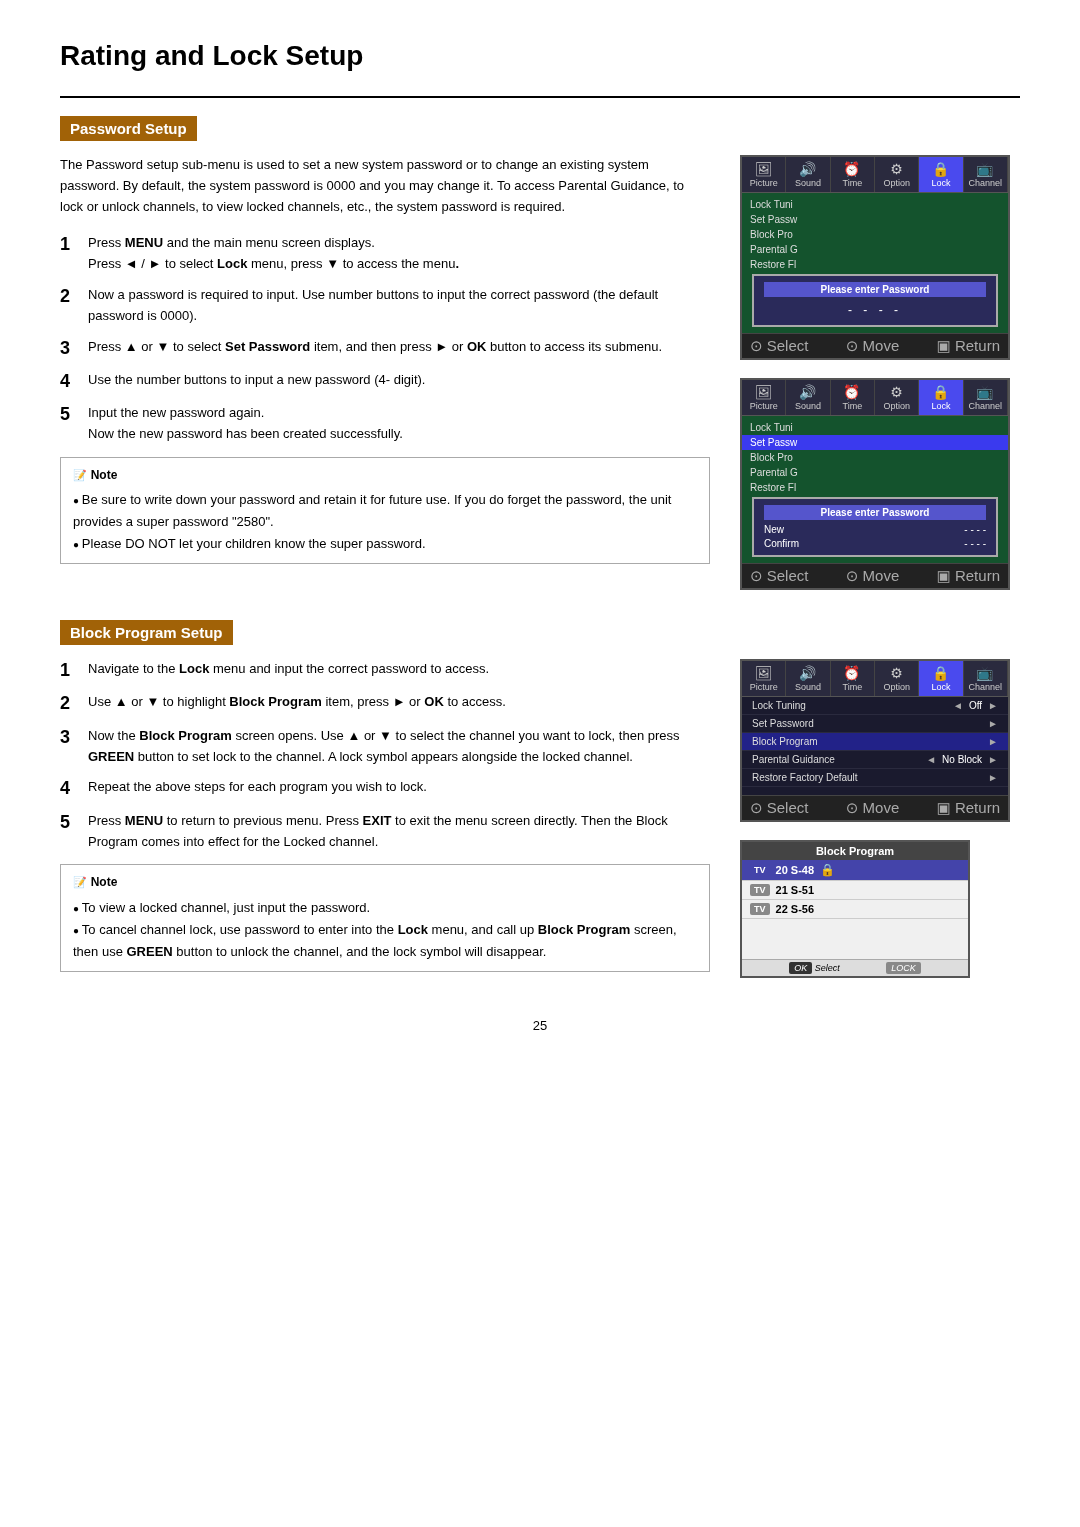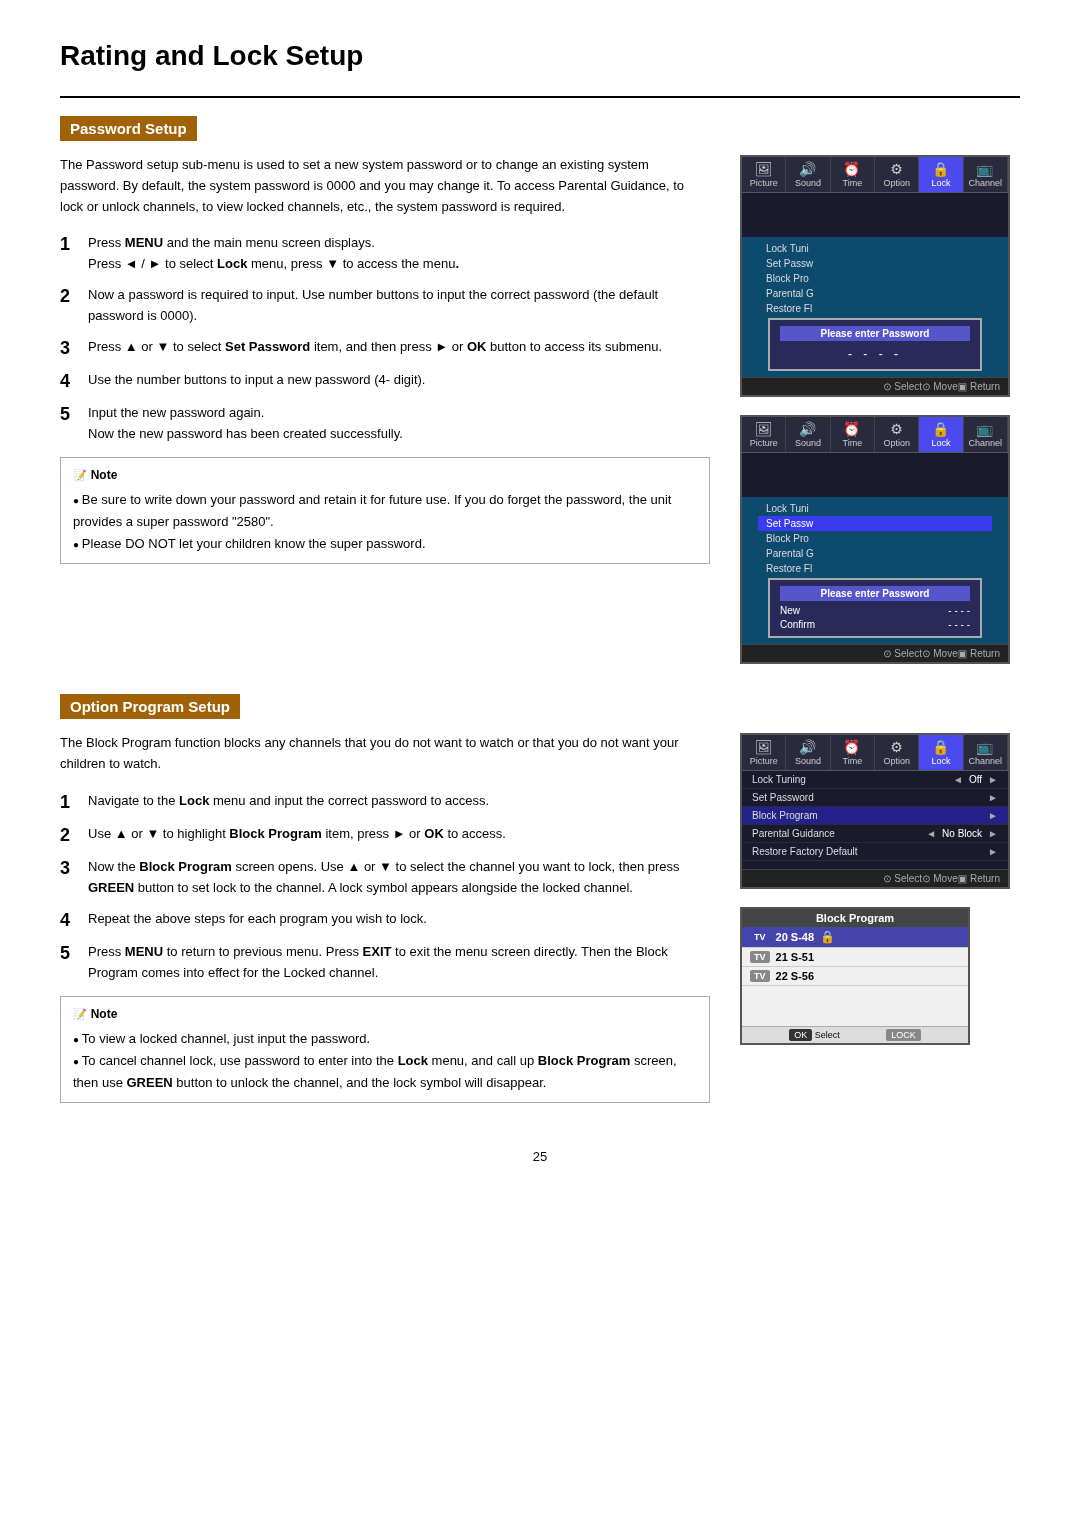--- a/index.html
+++ b/index.html
@@ -123,42 +123,41 @@
     .tv-menu-icon.active {
       background: #4a4aee;
       color: #fff;
     }
     .tv-menu-icon .icon-img {
       font-size: 14px;
       display: block;
       margin-bottom: 1px;
     }
     .tv-menu-body {
-      padding: 4px 16px;
-      background: #0c4a6e;
-      margin-top: 44px;
+      padding: 4px 0;
+      background: #14532d;
     }
     .tv-menu-item {
       padding: 2px 8px;
       font-size: 10px;
       color: #ddd;
       display: flex;
       justify-content: space-between;
       align-items: center;
     }
     .tv-menu-item.selected {
       background: #3a3aee;
       color: #fff;
     }
     .tv-bottom-bar {
       background: #222;
       display: flex;
-      justify-content: flex-end;
+      justify-content: space-between;
       padding: 3px 8px;
-      font-size: 10px;
+      font-size: 15px;
       color: #aaa;
       border-top: 1px solid #444;
     }
     .tv-bottom-bar span {
       display: flex;
       align-items: center;
       gap: 2px;
     }
     
     .tv-popup {
@@ -247,20 +246,21 @@
     }
     .bp-channel { font-weight: bold; }
     .lock-icon { color: #ff8800; font-size: 12px; }
     .bp-footer {
       background: #ddd;
       display: flex;
       justify-content: space-around;
       padding: 3px 24px;
       font-size: 9px;
       border-top: 1px solid #aaa;
+      font-style: italic;
     }
     .bp-btn {
       background: #888;
       color: #fff;
       padding: 1px 5px;
       border-radius: 2px;
       font-size: 9px;
     }
     .bp-btn.dark { background: #333; }
     
@@ -399,25 +399,24 @@
           <span>⊙ Select</span>
           <span>⊙ Move</span>
           <span>▣ Return</span>
         </div>
       </div>
     </div>
   </div>
 </div>
 
 <div class="block-section">
-  <div class="section-title">Option Program Setup</div>
+  <div class="section-title">Block Program Setup</div>
 
   <div class="two-col">
     <div class="left-col">
-      <p class="intro-text">The Block Program function blocks any channels that you do not want to watch or that you do not want your children to watch.</p>
 
       <ul class="step-list">
         <li class="step-item">
           <span class="step-num">1</span>
           <div class="step-text">
             Navigate to the <b>Lock</b> menu and input the correct password to access.
           </div>
         </li>
         <li class="step-item">
           <span class="step-num">2</span>

